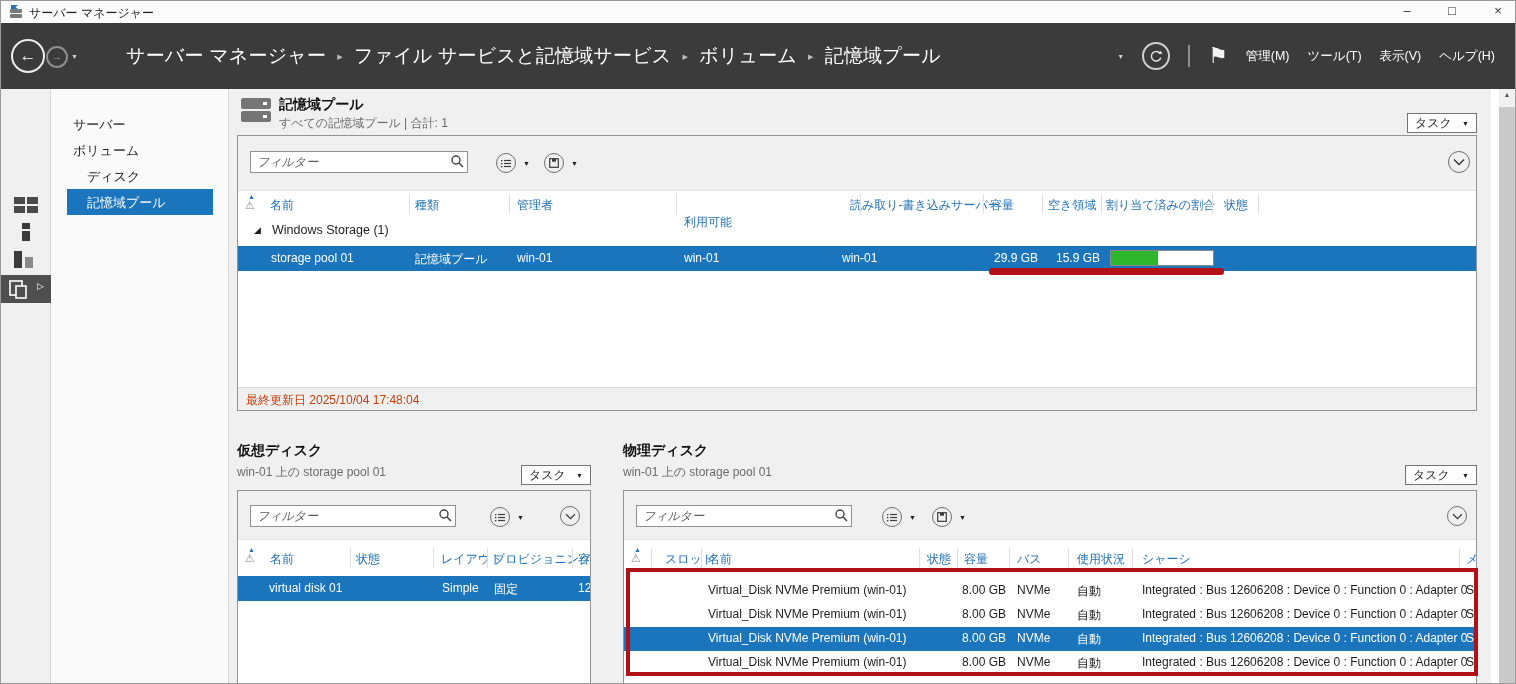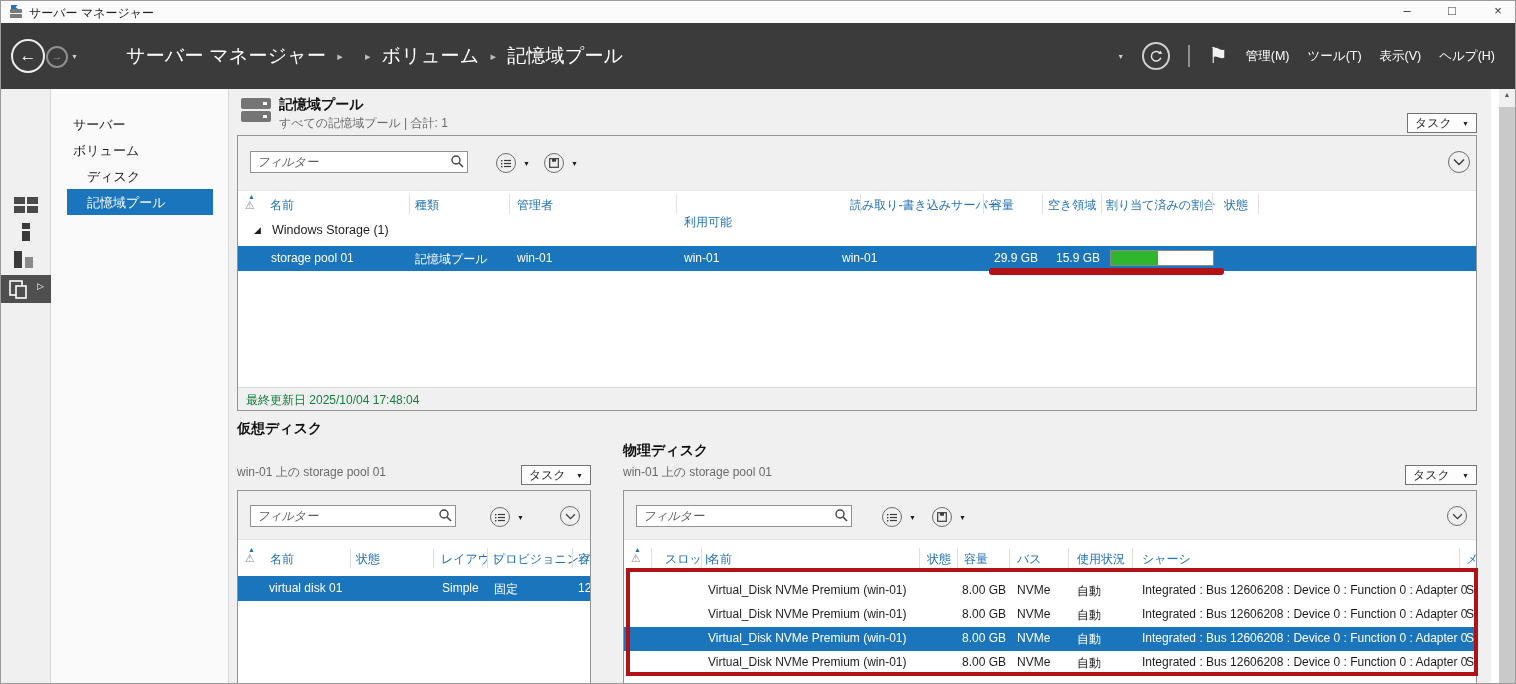--- a/index.html
+++ b/index.html
@@ -52,21 +52,21 @@
   .hdr-sep{position:absolute;width:1px;height:20px;background:#e0e0e0;}
   .sort-asc{position:absolute;font-size:7px;color:#2272b5;}
   .warn{position:absolute;font-size:11px;color:#8c8c8c;}
   .grp-tri{position:absolute;font-size:9px;color:#1d1d1d;}
   .row-sel{position:absolute;background:#1b75bc;color:#fff;}
   .cell{position:absolute;font-size:12px;white-space:nowrap;}
   .cell-r{text-align:right;}
   .pbar{position:absolute;background:#fff;border:1px solid #8a8a8a;box-sizing:border-box;}
   .pbar-fill{height:100%;background:#2eb62e;}
   .statusbar{position:absolute;left:0;bottom:0;right:0;height:22px;background:#f0f0f0;border-top:1px solid #d9d9d9;}
-  .statusbar span{position:absolute;left:8px;top:4px;font-size:12px;color:#15803d;}
+  .statusbar span{position:absolute;left:8px;top:4px;font-size:12px;color:#c2410c;}
 
   
   .red-underline{position:absolute;left:988px;top:267px;width:235px;height:7px;background:#b01218;border-radius:3px;}
   .red-box{position:absolute;left:625px;top:567px;width:852px;height:108px;border:4px solid #b01218;box-sizing:border-box;}
 
   
   .scrollbar{position:absolute;left:1498px;top:88px;width:16px;height:596px;background:#f0f0f0;}
   .scroll-up{position:absolute;left:0;top:2px;width:16px;text-align:center;font-size:7px;color:#5a5a5a;}
   .scroll-thumb{position:absolute;left:0;top:18px;width:16px;height:578px;background:#c9c9c9;}
 
@@ -93,20 +93,21 @@
   </div>
 
   <div class="navbar">
     <div class="nav-back"><span>←</span></div>
     <div class="nav-fwd"><span>→</span></div>
     <span class="nav-caret" style="left:70px;top:30px;">▼</span>
 
     <div class="crumbs">
       <span>サーバー マネージャー</span>
       <span class="crumb-sep">▸</span>
+      <span>ファイル サービスと記憶域サービス</span>
       <span class="crumb-sep">▸</span>
       <span>ボリューム</span>
       <span class="crumb-sep">▸</span>
       <span>記憶域プール</span>
     </div>
 
     <div class="nav-right">
       <span style="font-size:7px;color:#cfcfcf;">▼</span>
       <span class="nav-circ">
         <svg width="14" height="14" viewBox="0 0 16 16" fill="none">
@@ -250,21 +251,21 @@
       <div class="pbar" style="left:872px;top:4px;width:104px;height:16px;">
         <div class="pbar-fill" style="width: 46%;"></div>
       </div>
     </div>
 
     <div class="statusbar">
       <span>最終更新日 2025/10/04 17:48:04</span>
     </div>
   </div>
 
-  <span class="sec-title" style="left:236px;top:419px;">仮想ディスク</span>
+  <span class="sec-title" style="left:236px;top:441px;">仮想ディスク</span>
   <span class="sec-sub" style="left:236px;top:463px;">win-01 上の storage pool 01</span>
   <div class="task-btn" style="left:520px;top:464px;width:70px;">
     <span>タスク</span>
     <span class="tcaret">▼</span>
   </div>
 
   <div class="panel" style="left:236px;top:489px;width:354px;height:195px;overflow:hidden;">
     <div class="ptoolbar" style="height:48px;">
       <input class="filter" style="left: 12px; top: 14px; width: 206px;" placeholder="フィルター">
       <span class="searchglass" style="left:200px;top:17px;">

